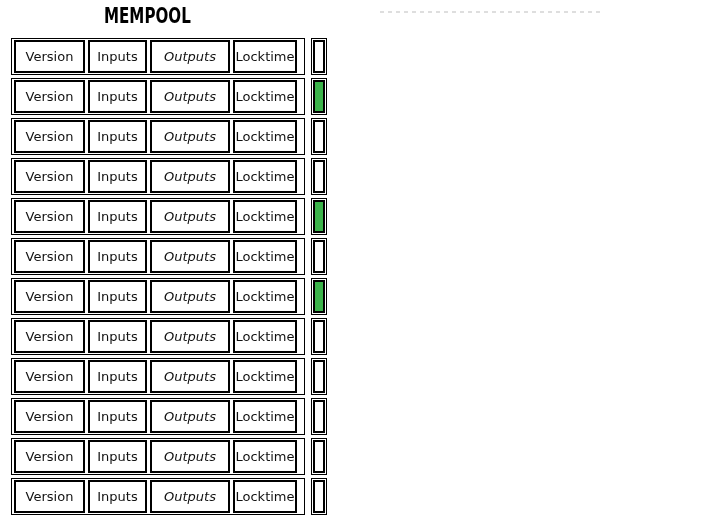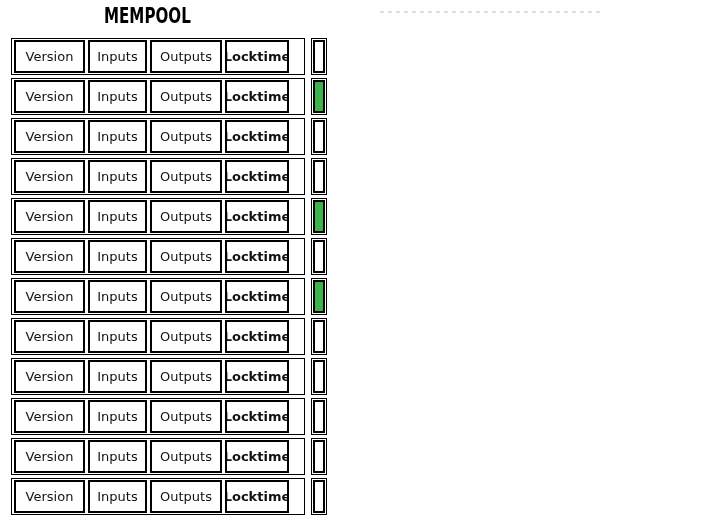--- a/index.html
+++ b/index.html
@@ -60,22 +60,22 @@
     background: var(--bg);
     display: flex;
     align-items: center;
     justify-content: center;
     font-size: 13px;
     color: var(--text);
     overflow: hidden;
   }
   .w-version  { width: 71px; align-items: center; }
   .w-inputs   { width: 59px; text-align: center; }
-  .w-outputs  { width: 72px; }
-  .w-locktime { width: 64px; font-weight: bold; }
+  .w-outputs  { width: 80px; font-style: italic; }
+  .w-locktime { width: 64px; }
   .indicator-outer {
     position: absolute;
     left: 300px; top: 0;
     width: 16px; height: 37px;
     border: 1px solid var(--border);
     background: var(--bg);
     padding: 1px;
   }
   .indicator-inner {
     width: 100%; height: 100%;

